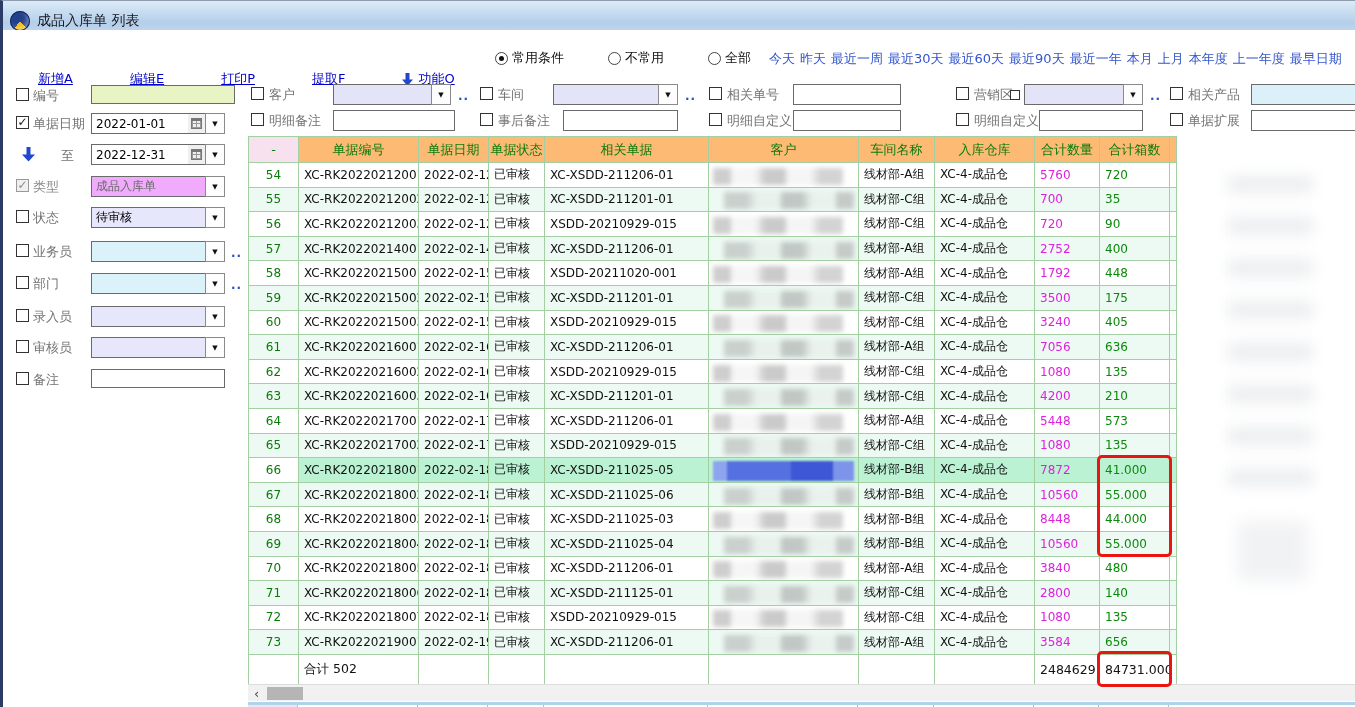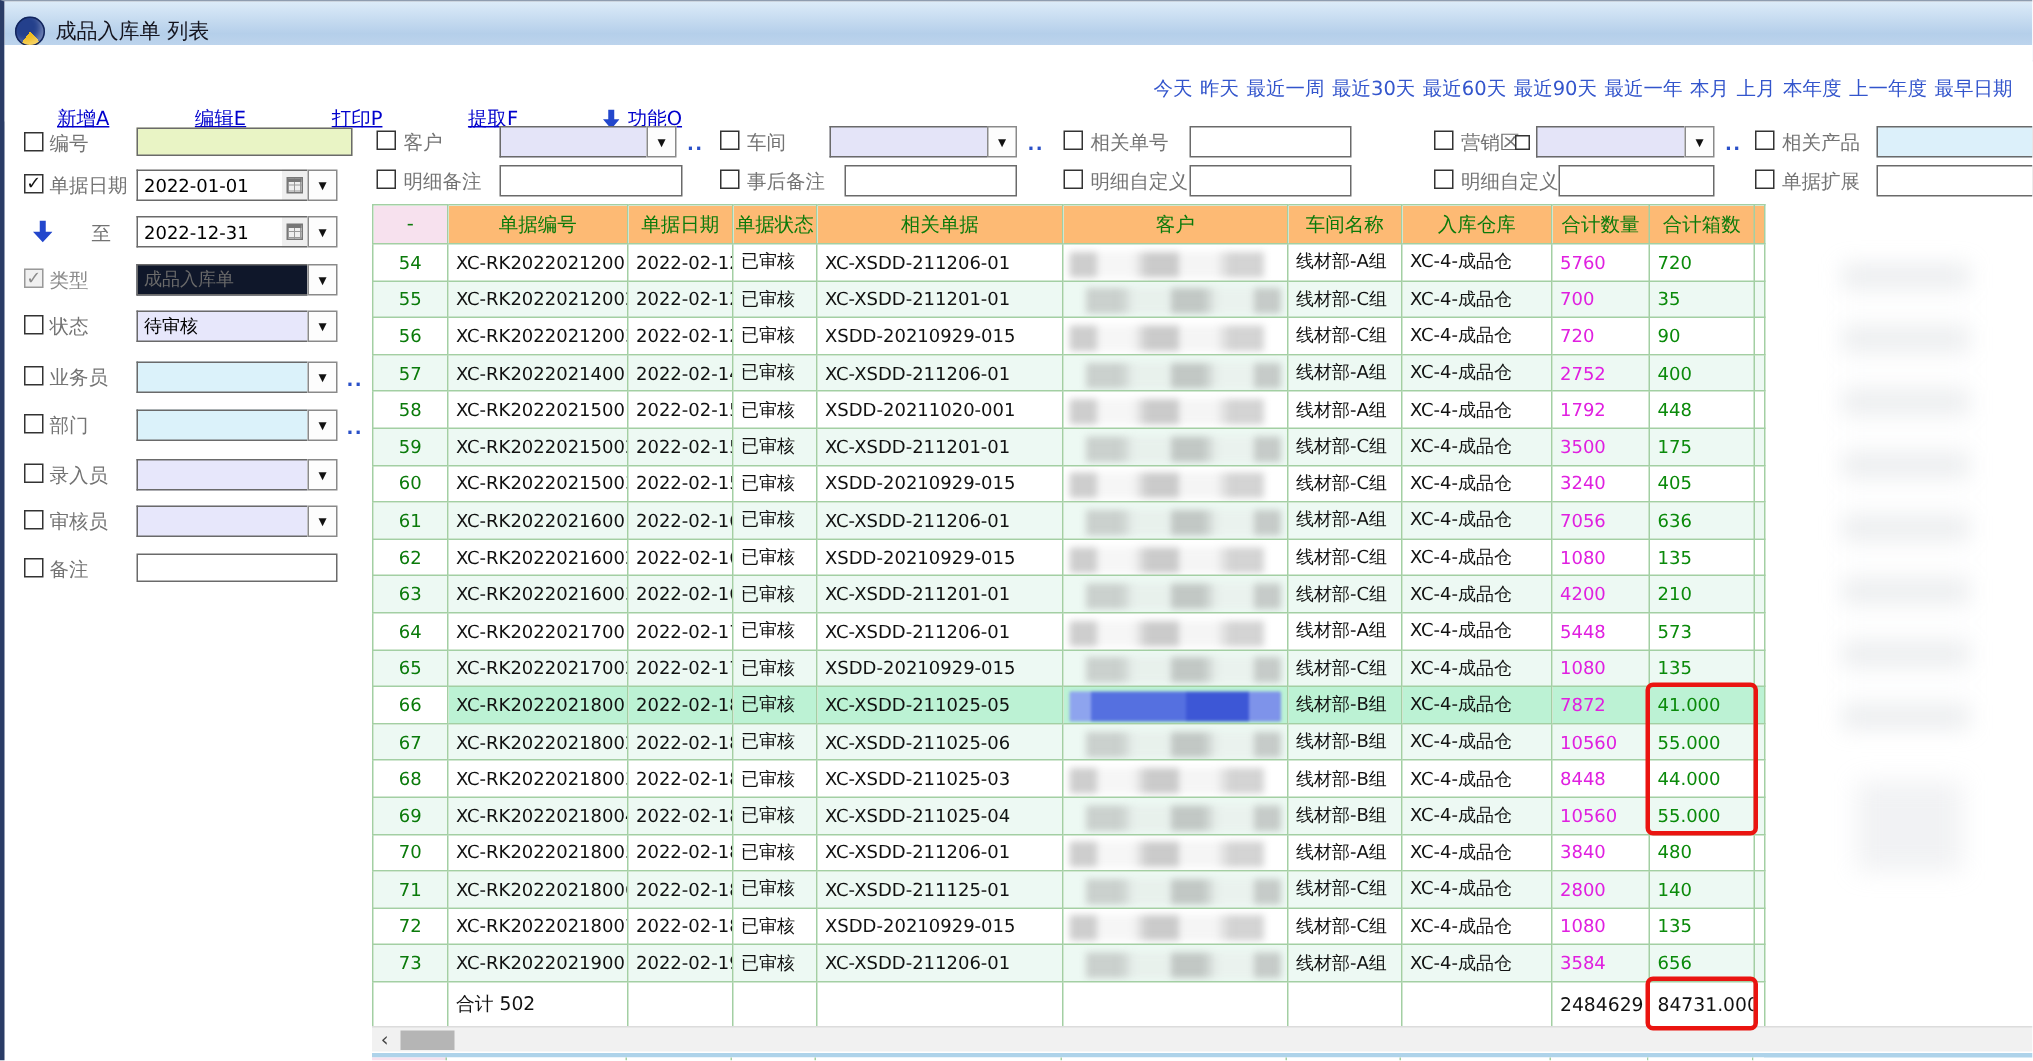--- a/index.html
+++ b/index.html
@@ -128,20 +128,34 @@
         </span>
         <span class="mi">
           <span class="bluearrow">
             <svg width="11" height="13">
               <path d="M3.5 0h4v6.5H11L5.5 13 0 6.5h3.5z" fill="#2347cc"></path>
             </svg>
           </span>
           <span>功能O</span>
         </span>
       </div>
+    <div class="radios" id="radios">
+        <span class="radio on">
+          <span class="rdot"></span>
+          <span>常用条件</span>
+        </span>
+        <span class="radio">
+          <span class="rdot"></span>
+          <span>不常用</span>
+        </span>
+        <span class="radio">
+          <span class="rdot"></span>
+          <span>全部</span>
+        </span>
+      </div>
     <div class="datelinks" id="datelinks">
         <span class="dl">今天</span>
         <span class="dl">昨天</span>
         <span class="dl">最近一周</span>
         <span class="dl">最近30天</span>
         <span class="dl">最近60天</span>
         <span class="dl">最近90天</span>
         <span class="dl">最近一年</span>
         <span class="dl">本月</span>
         <span class="dl">上月</span>
@@ -176,21 +190,21 @@
       <div class="ddbox" style="background:#fff">2022-12-31</div>
       <div class="calbtn">
           <span class="calglyph"></span>
         </div>
       <div class="ddbtn">▼</div>
     </div>
 
     <span class="cb on dis" style="left:13px;top:178px"></span>
     <span class="flabel" style="left:30px;top:177px;color:#8a8a8a">类型</span>
     <div class="ddwrap" style="left:88px;top:175px;width:134px">
-      <div class="ddbox" style="background:#0f172a;color:#6a6a6a">成品入库单</div>
+      <div class="ddbox" style="background:#f0abfc;color:#6a6a6a">成品入库单</div>
       <div class="ddbtn">▼</div>
     </div>
 
     <span class="cb" style="left:13px;top:209px"></span>
     <span class="flabel" style="left:30px;top:208px">状态</span>
     <div class="ddwrap" style="left:88px;top:206px;width:134px">
       <div class="ddbox" style="background:#e7e7fb">待审核</div>
       <div class="ddbtn">▼</div>
     </div>
 

